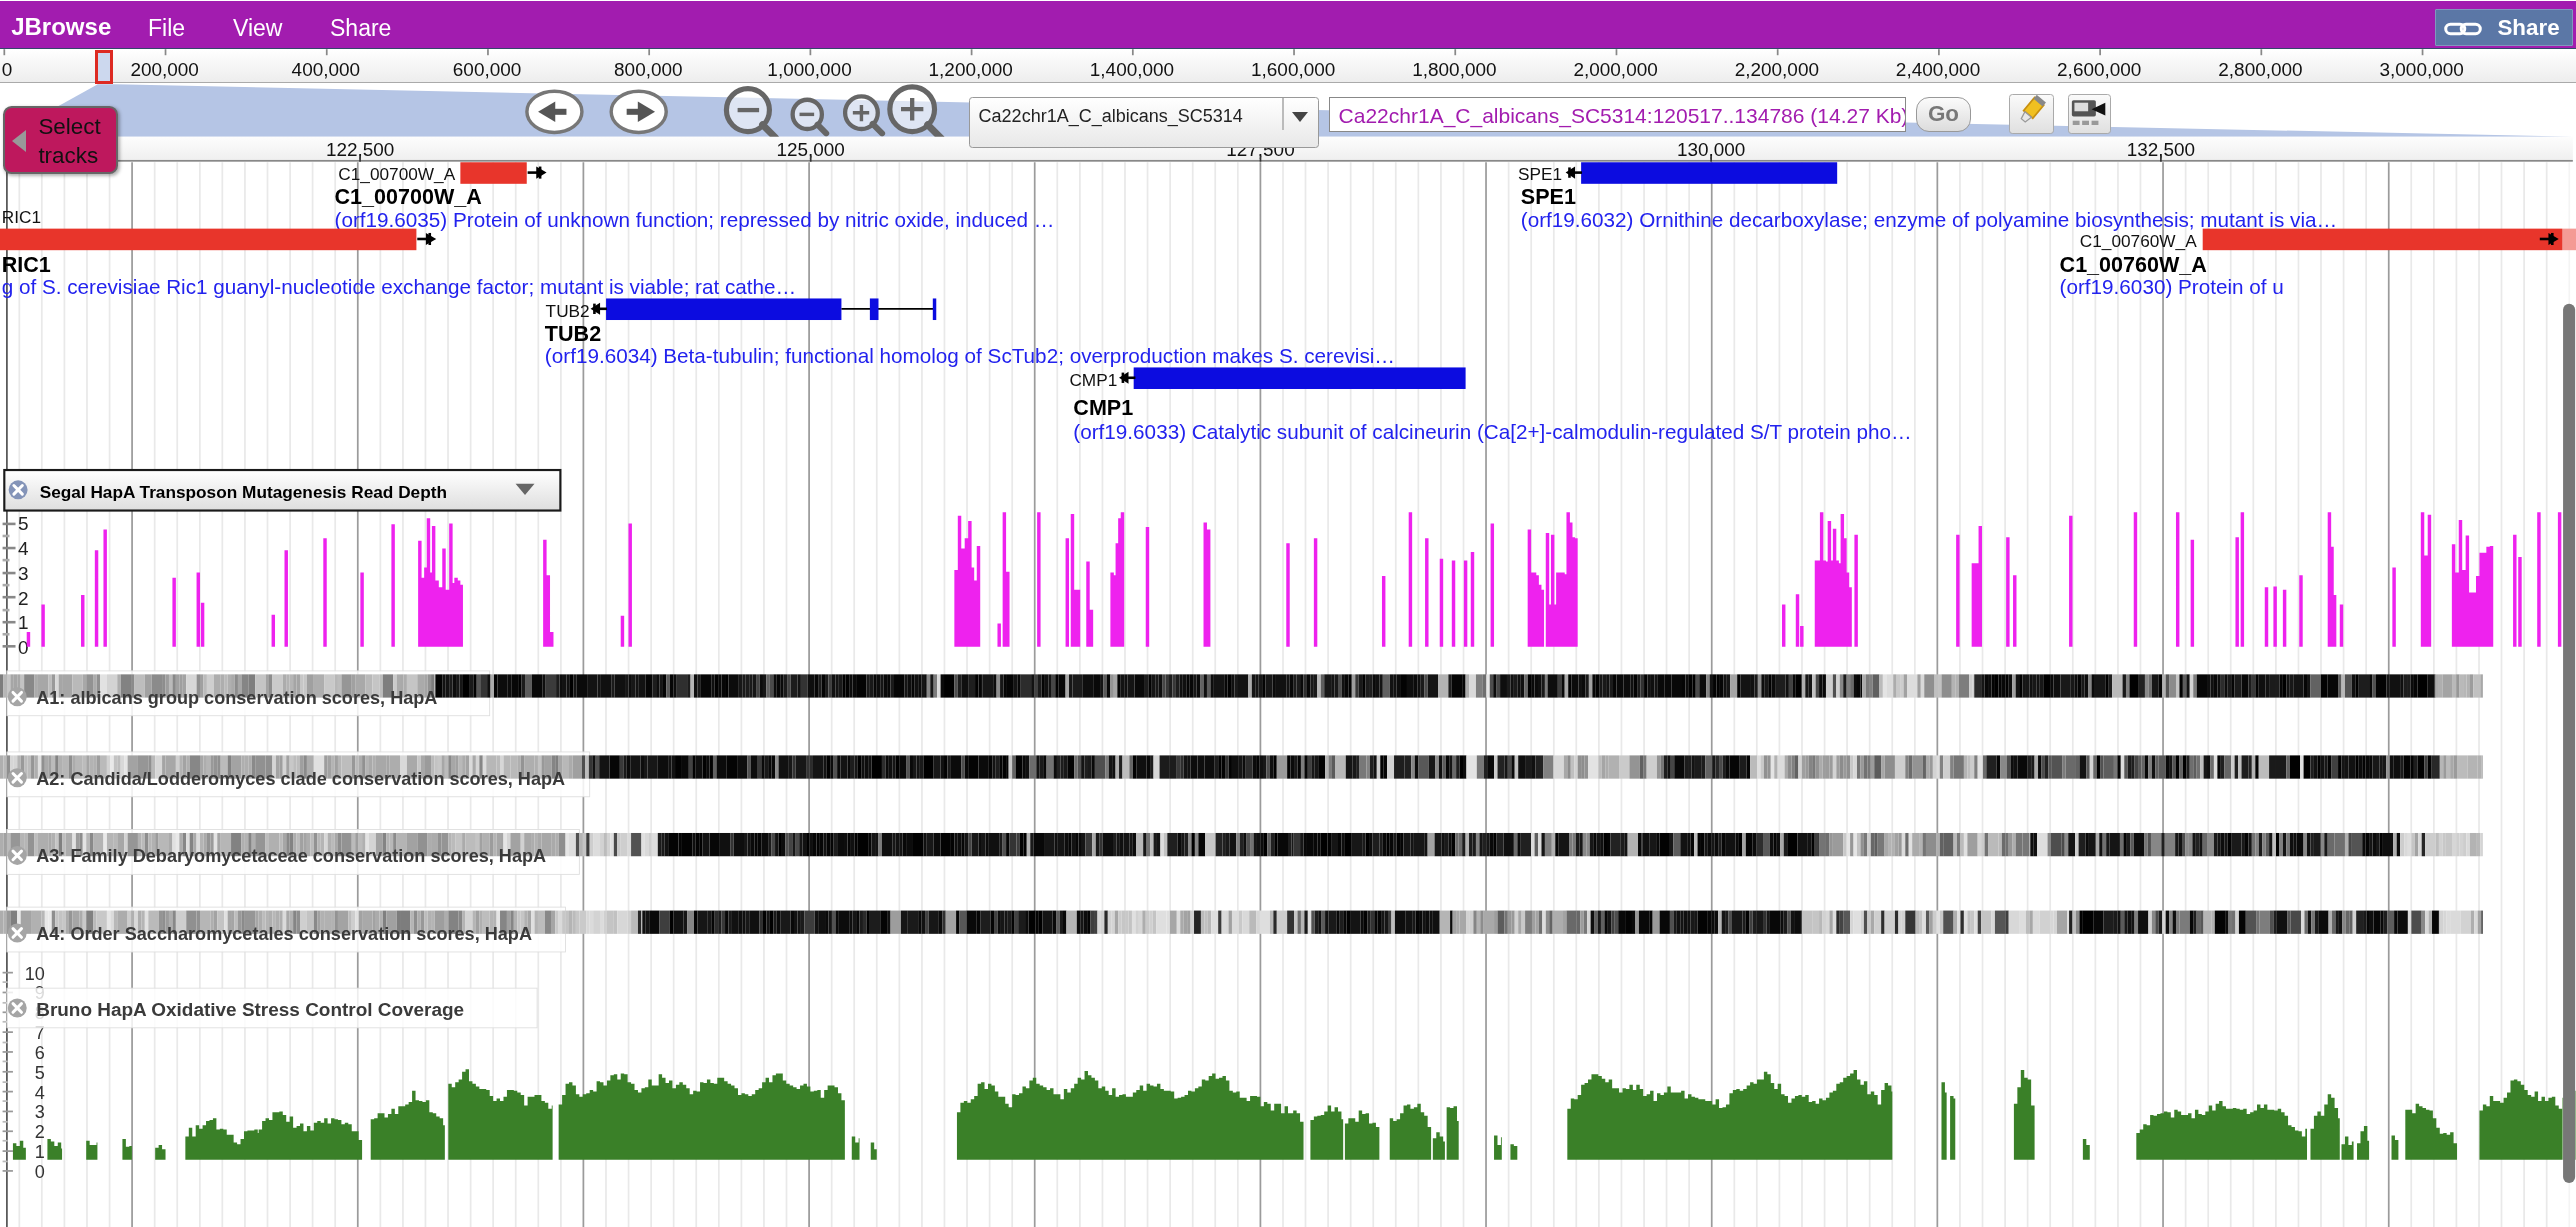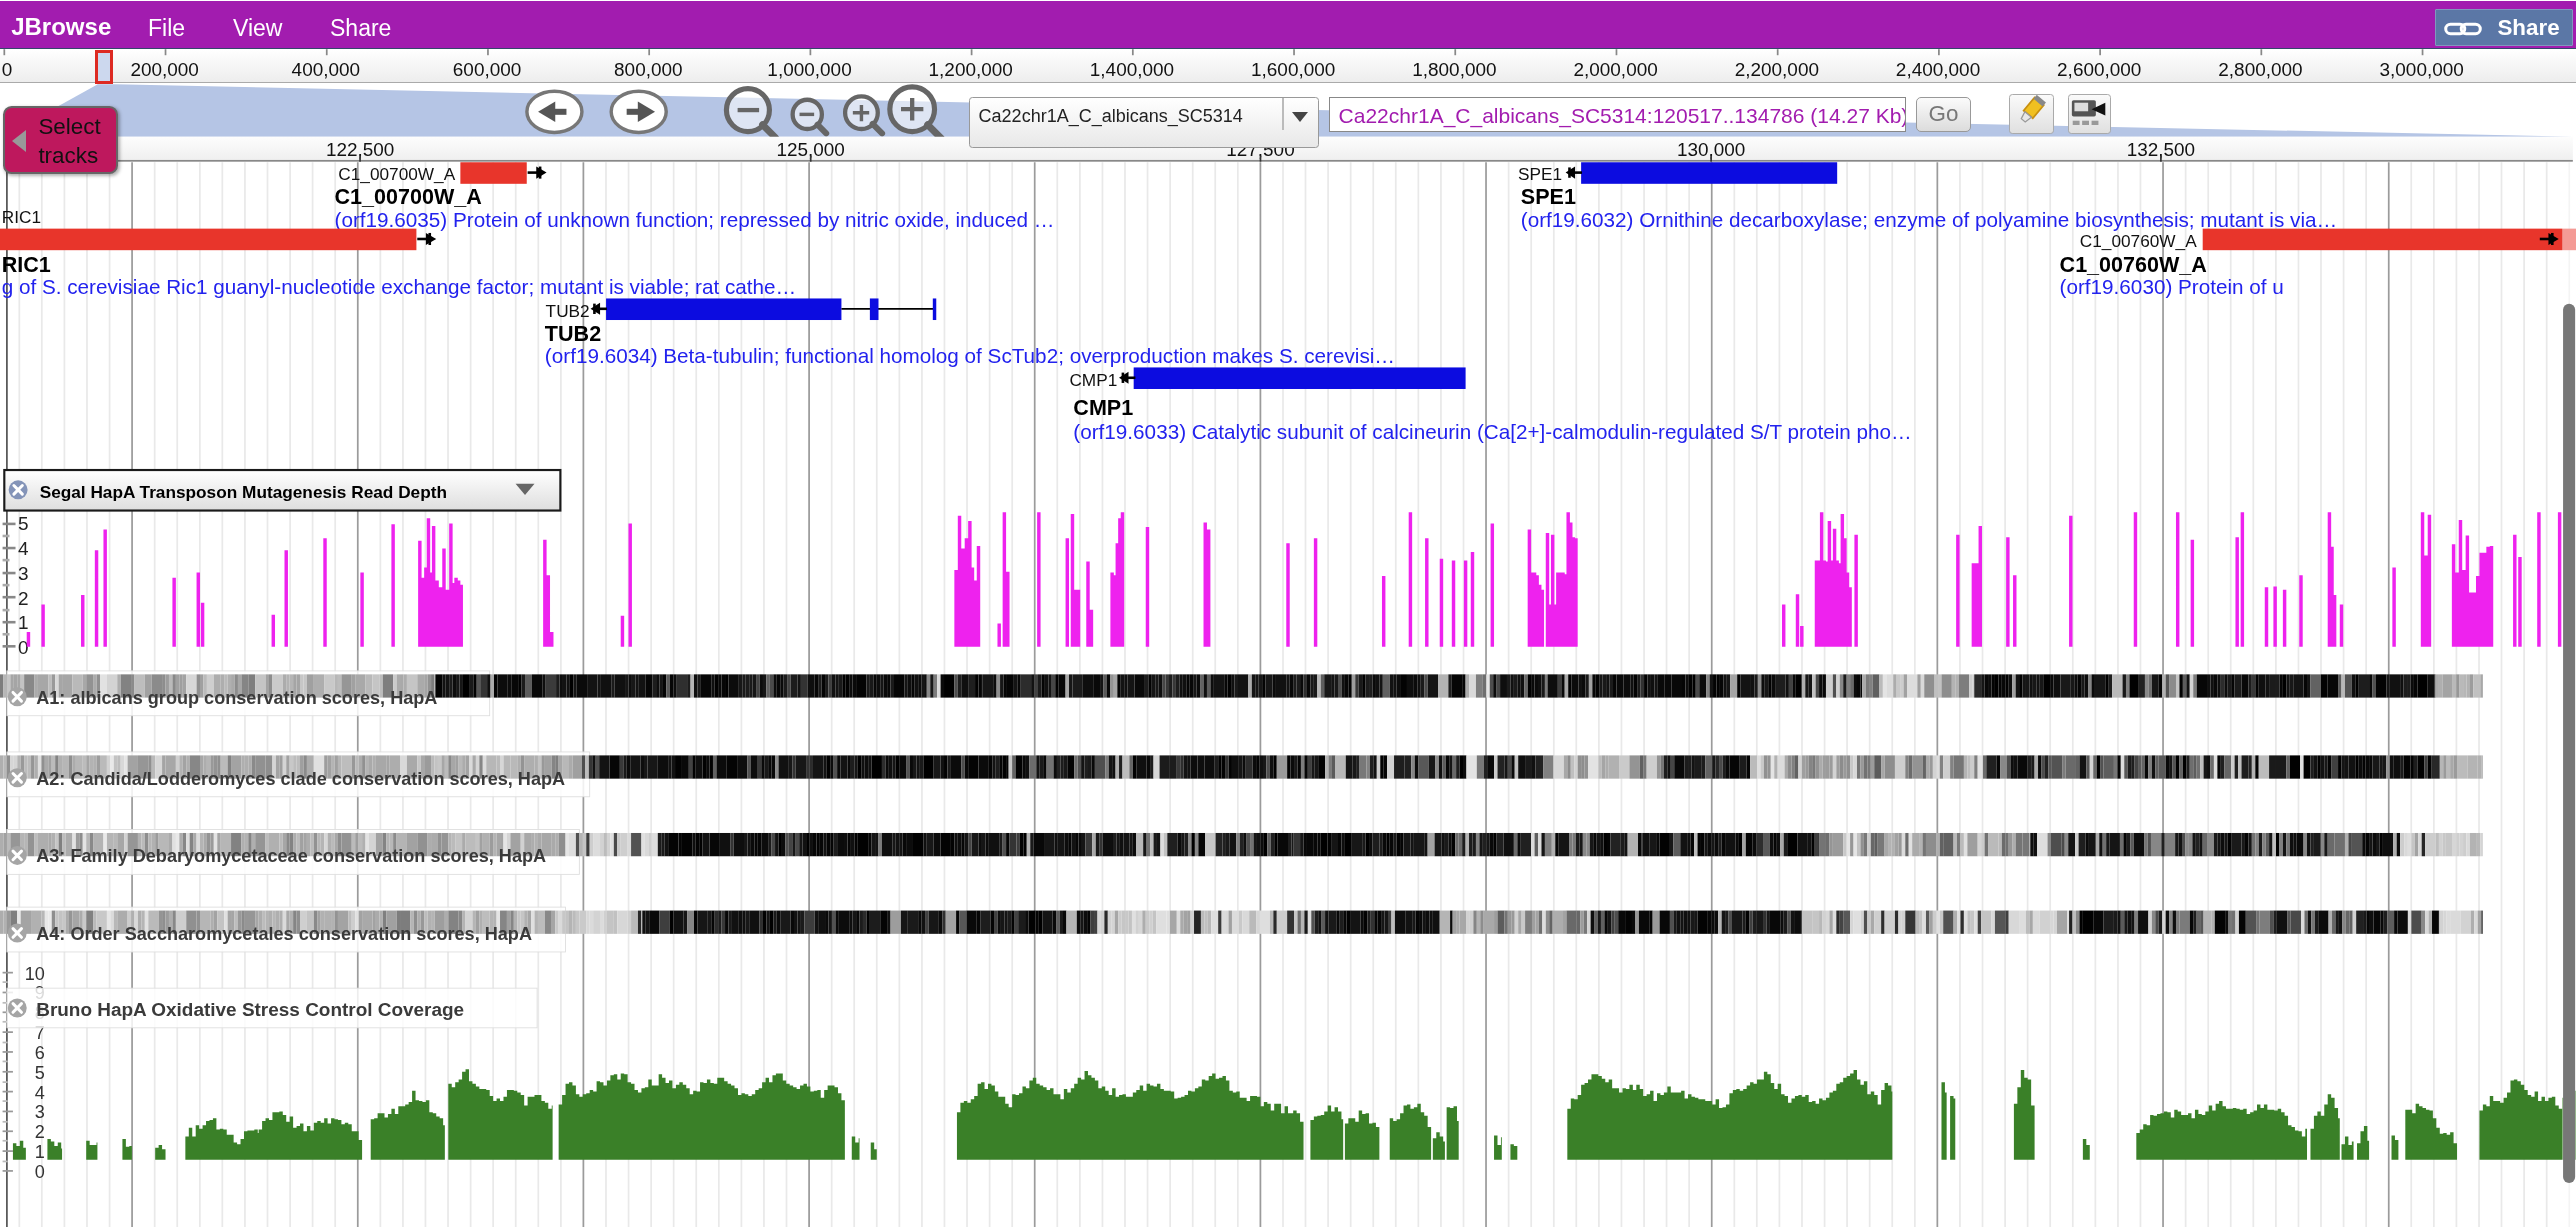--- a/index.html
+++ b/index.html
@@ -24,22 +24,22 @@
 .seltracks .txt { position:absolute; left:33px; top:5.2px; font-size:22.4px; color:#111; line-height:28.4px; }
 .combo { position:absolute; left:969px; top:97px; width:350px; height:51px;
   background:linear-gradient(#fff,#e8e8e8); border:1.7px solid #999; border-radius:3.4px; }
 .combo .t { position:absolute; left:8.6px; top:7.8px; font-size:18px; color:#222; white-space:nowrap; }
 .combo .sep { position:absolute; right:34px; top:0; width:1.7px; height:32px; background:#bbb; }
 .combo .car { position:absolute; right:10.3px; top:14px; width:0; height:0;
   border-left:8.6px solid transparent; border-right:8.6px solid transparent; border-top:10.3px solid #444; }
 .locbox { position:absolute; left:1329px; top:97px; width:577px; height:35px;
   background:#fff; border:1.7px solid #888; font-size:21px; color:#a21caf; padding:6px 0 0 8.6px; white-space:nowrap; overflow:hidden; }
 .gobtn { position:absolute; left:1916px; top:97px; width:55px; height:35px;
-  background:linear-gradient(#fbfbfb,#dcdcdc); border:1.7px solid #999; border-radius:5px;
-  font-size:22.4px; color:#777; text-align:center; line-height:31px; }
+  background:linear-gradient(#fbfbfb,#dcdcdc); border:1.7px solid #999; border-radius:13px;
+  font-size:22.4px; color:#777; text-align:center; line-height:31px;font-weight:bold; }
 .iconbtn { position:absolute; top:94px; height:40px; background:linear-gradient(#fafafa,#e0e0e0);
   border:1.7px solid #aaa; border-radius:3.4px; }
 </style></head>
 <body>
 <div id="page">
 <svg width="2576" height="1228" viewBox="0 0 2988 1424" style="position:absolute;left:0;top:0">
 <defs>
 <linearGradient id="lblgrad" x1="0" y1="0" x2="0" y2="1">
 <stop offset="0" stop-color="#ffffff"></stop>
           <stop offset="1" stop-color="#dedede"></stop>

